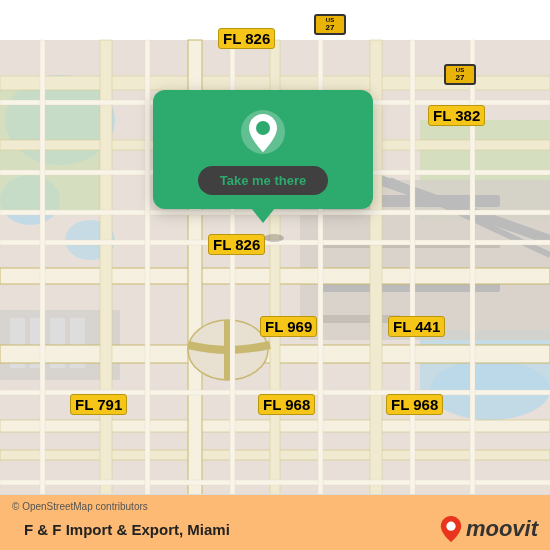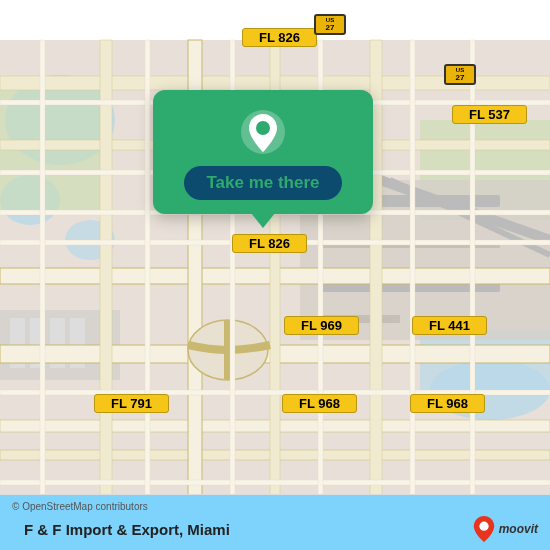--- a/index.html
+++ b/index.html
@@ -57,37 +57,37 @@
     }
 
     .map-pin-icon {
       width: 48px;
       height: 48px;
       margin-bottom: 10px;
     }
 
     #take-me-there-btn {
       color: #2daa6e;
-      background: #0c4a6e;
+      background: #404040;
       border: none;
       border-radius: 20px;
       padding: 7px 22px;
-      font-size: 17px;
+      font-size: 13px;
       font-weight: 600;
       cursor: pointer;
       white-space: nowrap;
     }
 
     
     #bottom-bar {
       position: absolute;
       bottom: 0;
       left: 0;
       width: 100%;
-      background: #7dd3fc;
+      background: #fdba74;
       padding: 6px 12px 8px;
       border-top: 1px solid #ddd;
       z-index: 20;
     }
 
     #attribution {
       font-size: 10px;
       color: #555;
       margin-bottom: 4px;
     }
@@ -110,39 +110,38 @@
       align-items: center;
       gap: 4px;
     }
 
     .moovit-pin {
       width: 22px;
       height: 26px;
     }
 
     .moovit-text {
-      font-size: 12px;
+      font-size: 22px;
       font-weight: 700;
       color: #333;
       font-style: italic;
     }
 
     
     .road-badge {
       position: absolute;
       background: #f5c518;
       border: 1.5px solid #b8960e;
       border-radius: 3px;
-      font-size: 13px;
+      font-size: 15px;
       font-weight: bold;
       color: #000;
-      padding: 1px 16px;
+      padding: 1px 4px;
       z-index: 5;
       white-space: nowrap;
-      margin-left: 24px;
     }
 
     
     .us-badge {
       position: absolute;
       background: #eab308;
       border: 2px solid #333;
       border-radius: 3px;
       font-size: 8px;
       font-weight: bold;
@@ -228,21 +227,21 @@
     <rect x="318" y="0" width="5" height="470" fill="#f8f4e8" stroke="#e0d8c0" stroke-width="0.3"></rect>
     <rect x="410" y="0" width="5" height="470" fill="#f8f4e8" stroke="#e0d8c0" stroke-width="0.3"></rect>
     <rect x="470" y="0" width="5" height="470" fill="#f8f4e8" stroke="#e0d8c0" stroke-width="0.3"></rect>
 
     <ellipse cx="274" cy="198" rx="10" ry="4" fill="rgba(0,0,0,0.2)"></ellipse>
   </svg>
 
   <div class="road-badge" style="top:28px;left:218px">FL 826</div>
   <div class="us-badge" style="top:14px;left:314px;min-width:32px"><span class="us-label">US</span>27</div>
   <div class="us-badge" style="top:64px;left:444px;min-width:32px"><span class="us-label">US</span>27</div>
-  <div class="road-badge" style="top:105px;left:428px">FL 537</div>
+  <div class="road-badge" style="top:105px;left:428px">FL 382</div>
   <div class="road-badge" style="top:234px;left:208px">FL 826</div>
   <div class="road-badge" style="top:316px;left:260px">FL 969</div>
   <div class="road-badge" style="top:316px;left:388px">FL 441</div>
   <div class="road-badge" style="top:394px;left:70px">FL 791</div>
   <div class="road-badge" style="top:394px;left:258px">FL 968</div>
   <div class="road-badge" style="top:394px;left:386px">FL 968</div>
 
   <div id="popup-card">
 
     <svg class="map-pin-icon" viewBox="0 0 48 48" xmlns="http://www.w3.org/2000/svg">

